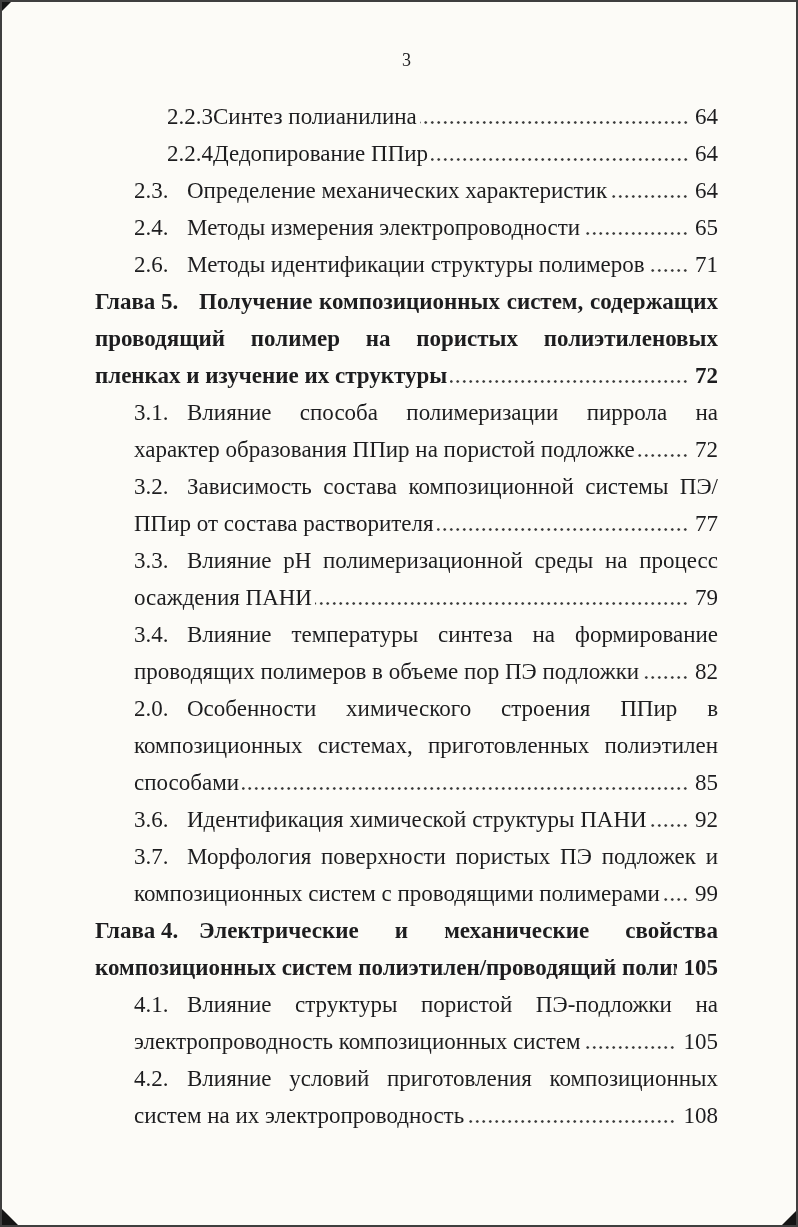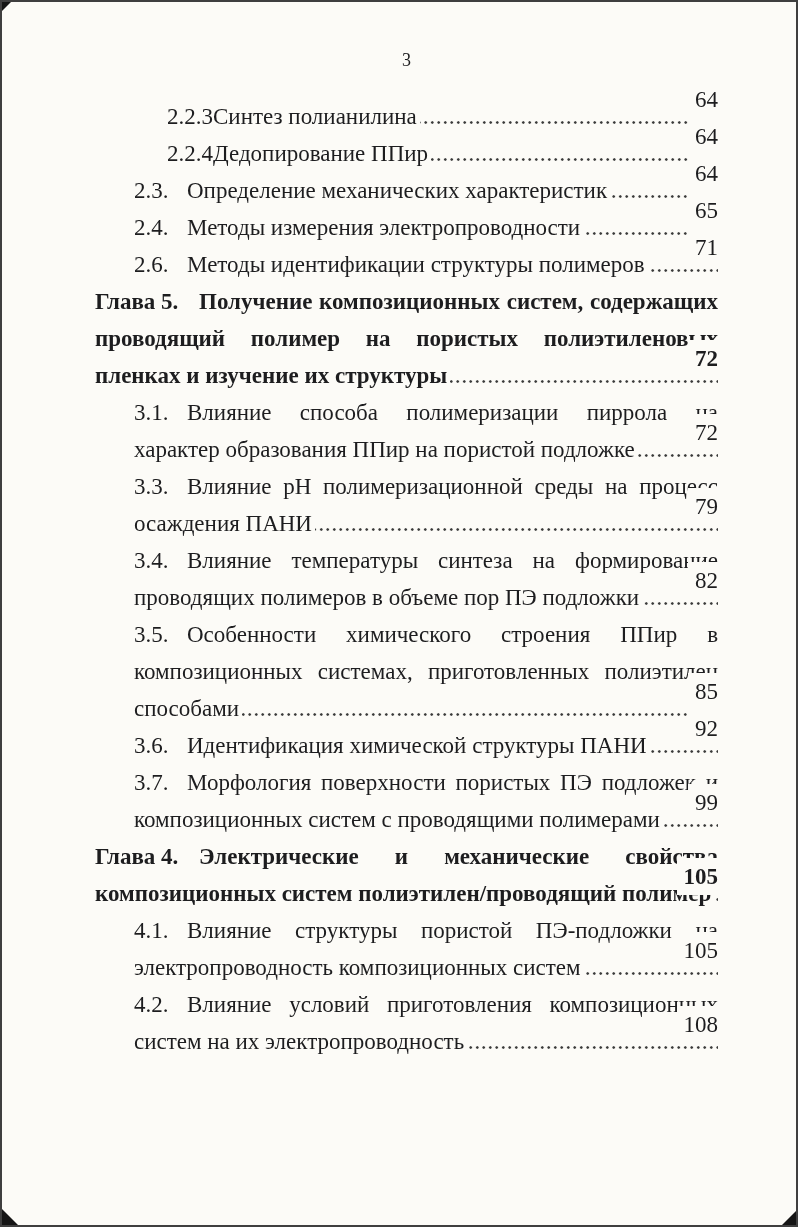--- a/index.html
+++ b/index.html
@@ -52,21 +52,21 @@
   }
   .chapter .num{width:104px;}
   .sub1 .num{width:53px;}
   .sub2 .num{width:46px;}
   .txt{
     background-color:var(--paper);
     padding-right:3px;
   }
   .pg{
     position:absolute;
-    right:0;bottom:17px;
+    right:0;bottom:0;
     background-color:var(--paper);
     padding-left:7px;
   }
   .corner{position:absolute;width:0;height:0;}
   .corner.tl{top:-2px;left:-2px;border-top:13px solid #151515;border-right:13px solid transparent;}
   .corner.bl{bottom:-2px;left:-2px;border-bottom:20px solid #151515;border-right:20px solid transparent;}
   .corner.br{bottom:-2px;right:-2px;border-bottom:18px solid #151515;border-left:18px solid transparent;}
 </style>
 </head>
 <body>
@@ -79,22 +79,23 @@
   <div class="page-number">3</div>
 
   <div class="toc" id="toc">
       <div class="entry sub2"><span class="num">2.2.3.</span><span class="txt">Синтез полианилина</span><span class="pg">64</span></div>
       <div class="entry sub2"><span class="num">2.2.4.</span><span class="txt">Дедопирование ППир</span><span class="pg">64</span></div>
       <div class="entry sub1"><span class="num">2.3.</span><span class="txt">Определение механических характеристик</span><span class="pg">64</span></div>
       <div class="entry sub1"><span class="num">2.4.</span><span class="txt">Методы измерения электропроводности</span><span class="pg">65</span></div>
       <div class="entry sub1"><span class="num">2.6.</span><span class="txt">Методы идентификации структуры полимеров</span><span class="pg">71</span></div>
       <div class="entry chapter"><span class="num">Глава 5.</span><span class="txt">Получение композиционных систем, содержащих проводящий полимер на пористых полиэтиленовых пленках и изучение их структуры</span><span class="pg">72</span></div>
       <div class="entry sub1"><span class="num">3.1.</span><span class="txt">Влияние способа полимеризации пиррола на характер образования ППир на пористой подложке</span><span class="pg">72</span></div>
+      <div class="entry sub1"><span class="num">3.2.</span><span class="txt">Зависимость состава композиционной системы ПЭ/ППир от состава растворителя</span><span class="pg">77</span></div>
       <div class="entry sub1"><span class="num">3.3.</span><span class="txt">Влияние pH полимеризационной среды на процесс осаждения ПАНИ</span><span class="pg">79</span></div>
       <div class="entry sub1"><span class="num">3.4.</span><span class="txt">Влияние температуры синтеза на формирование проводящих полимеров в объеме пор ПЭ подложки</span><span class="pg">82</span></div>
-      <div class="entry sub1"><span class="num">3.5.</span><span class="txt">Особенности химического строения ППир в композиционных системах, приготовленных полиэтилен способами</span><span class="pg">85</span></div>
+      <div class="entry sub1"><span class="num">2.0.</span><span class="txt">Особенности химического строения ППир в композиционных системах, приготовленных полиэтилен способами</span><span class="pg">85</span></div>
       <div class="entry sub1"><span class="num">3.6.</span><span class="txt">Идентификация химической структуры ПАНИ</span><span class="pg">92</span></div>
       <div class="entry sub1"><span class="num">3.7.</span><span class="txt">Морфология поверхности пористых ПЭ подложек и композиционных систем с проводящими полимерами</span><span class="pg">99</span></div>
       <div class="entry chapter"><span class="num">Глава 4.</span><span class="txt">Электрические и механические свойства композиционных систем полиэтилен/проводящий полимер</span><span class="pg">105</span></div>
       <div class="entry sub1"><span class="num">4.1.</span><span class="txt">Влияние структуры пористой ПЭ-подложки на электропроводность композиционных систем</span><span class="pg">105</span></div>
       <div class="entry sub1"><span class="num">4.2.</span><span class="txt">Влияние условий приготовления композиционных систем на их электропроводность</span><span class="pg">108</span></div>
     </div>
 </div>
 
 </body></html>

